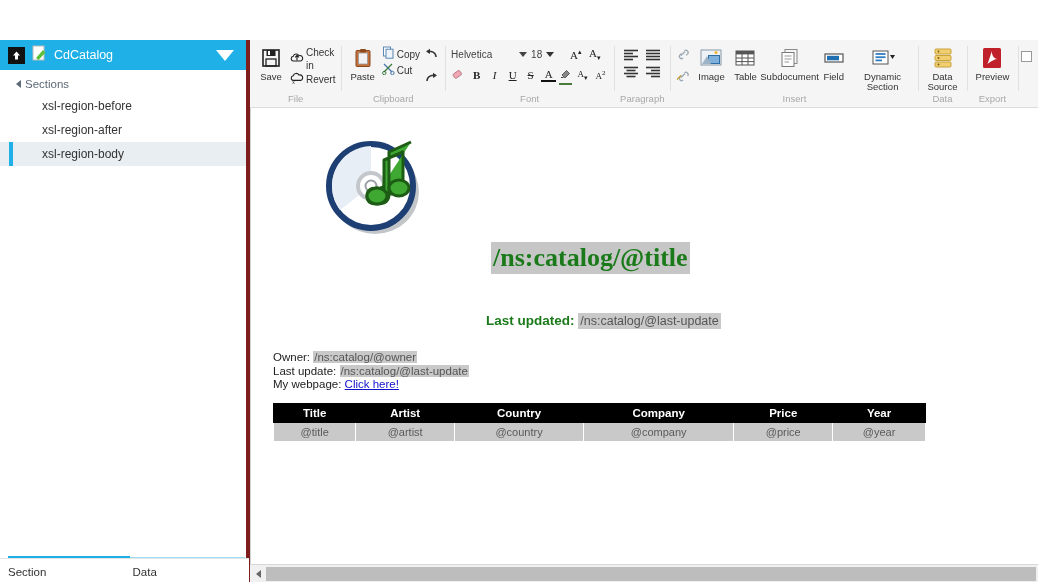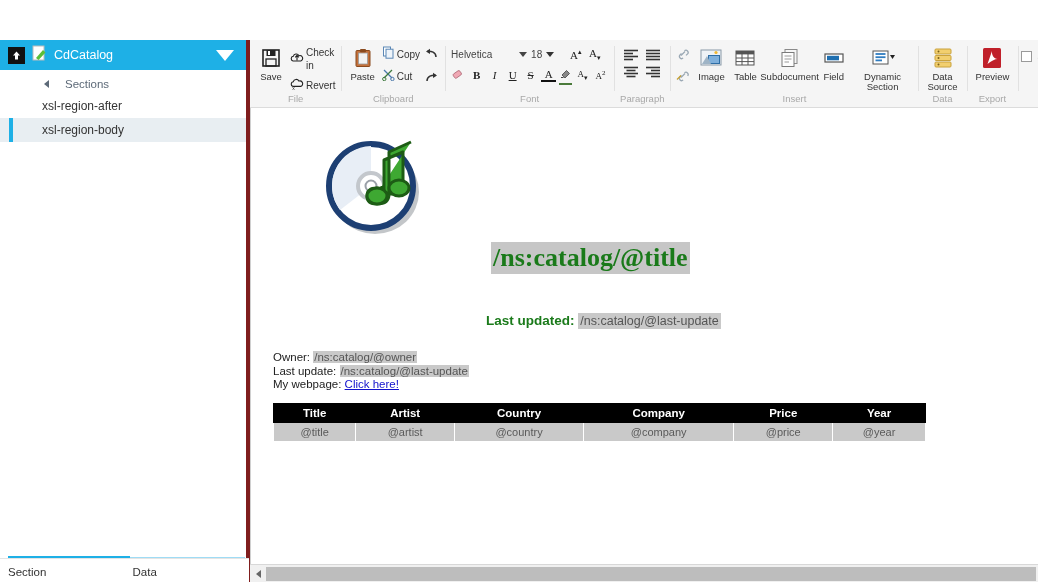--- a/index.html
+++ b/index.html
@@ -45,21 +45,21 @@
   }
   .rib-body { display:flex; align-items:flex-start; flex:1; gap:4px; }
   .rib-label { font-size:9.5px; color:#a8a8a8; text-align:center; padding-bottom:3px;
                font-family:"Liberation Sans", sans-serif;}
 
   .bigbtn { display:flex; flex-direction:column; align-items:center; justify-content:flex-start;
             width:auto; min-width:30px; padding:1px 3px; cursor:default; }
   .bigbtn .ic { height:26px; display:flex; align-items:center; justify-content:center; }
   .bigbtn .tx { font-size:9.5px; color:#333; margin-top:1px; text-align:center; line-height:10px;
                 font-family:"Liberation Sans", sans-serif;}
-  .smrow { display:flex; flex-direction:column; justify-content:center; gap:6px; padding-top:2px;}
+  .smrow { display:flex; flex-direction:column; justify-content:center; gap:0; padding-top:2px;}
   .smbtn { display:flex; align-items:center; gap:2px; font-size:10px; color:#333;
            font-family:"Liberation Sans", sans-serif; line-height:13px;}
 
   .fontgrid { display:flex; flex-direction:column; gap:3px; padding-top:3px; }
   .fontrow1 { display:flex; align-items:center; gap:4px; }
   .fontrow2 { display:flex; align-items:center; gap:3px; }
   .fontname {
     width:64px; font-size:10px; color:#444; 
     font-family:"Liberation Sans", sans-serif;
   }
@@ -85,21 +85,21 @@
   .up-box { width:17px; height:17px; background:#111; display:flex; align-items:center; justify-content:center; }
   .doc-name { color:#fff; font-size:12.5px; font-family:"Liberation Sans", sans-serif; flex:1; }
   .tri-dn { width:0;height:0;border-left:9px solid transparent;border-right:9px solid transparent;
             border-top:11px solid #fff; margin-right:4px;}
   .hint {
     text-align:center; font-size:12px; color:#555; padding:14px 6px 8px 6px;
     font-family:"Liberation Sans", sans-serif;
   }
   .tree { padding-top:4px; }
   .tree-sections {
-    font-size:11.5px; color:#5d6a78; padding:4px 0 4px 44px; display:flex; align-items:center; gap:16px;
+    font-size:11.5px; color:#5d6a78; padding:4px 0 4px 16px; display:flex; align-items:center; gap:4px;
     font-family:"Liberation Sans", sans-serif;
   }
   .tri-sm { width:0;height:0;border-top:4px solid transparent;border-bottom:4px solid transparent;
             border-right:5px solid #5d6a78; }
   .tree-ps {
     font-size:12px; color:#333; padding:5px 0 5px 14px; display:flex; align-items:center; gap:6px;
     font-family:"Liberation Sans", sans-serif;
   }
   .tri-ps { width:0;height:0;border-left:5px solid transparent;border-right:5px solid transparent;
             border-top:7px solid #222; margin-left:4px;}
@@ -493,20 +493,21 @@
       <span class="doc-name">CdCatalog</span>
       <span class="tri-dn"></span>
     </div>
 
 
     <div class="tree">
       <div class="tree-sections">
         <span class="tri-sm"></span>
         <span>Sections</span>
       </div>
+      <div class="tree-item">xsl-region-before</div>
       <div class="tree-item">xsl-region-after</div>
       <div class="tree-item selected">xsl-region-body</div>
     </div>
 
     <div class="sb-underline"></div>
     <div class="sb-underline2"></div>
     <div class="sb-tabs">
       <div class="sb-tab">Section</div>
       <div class="sb-tab">Data</div>
     </div>

